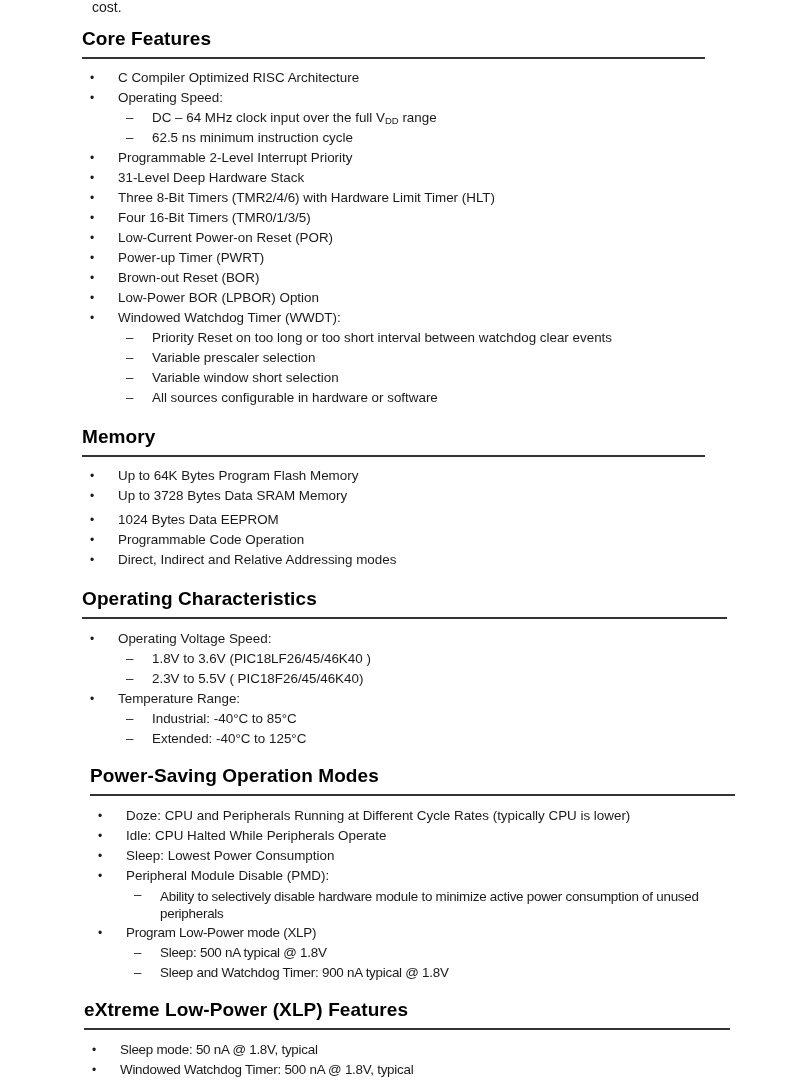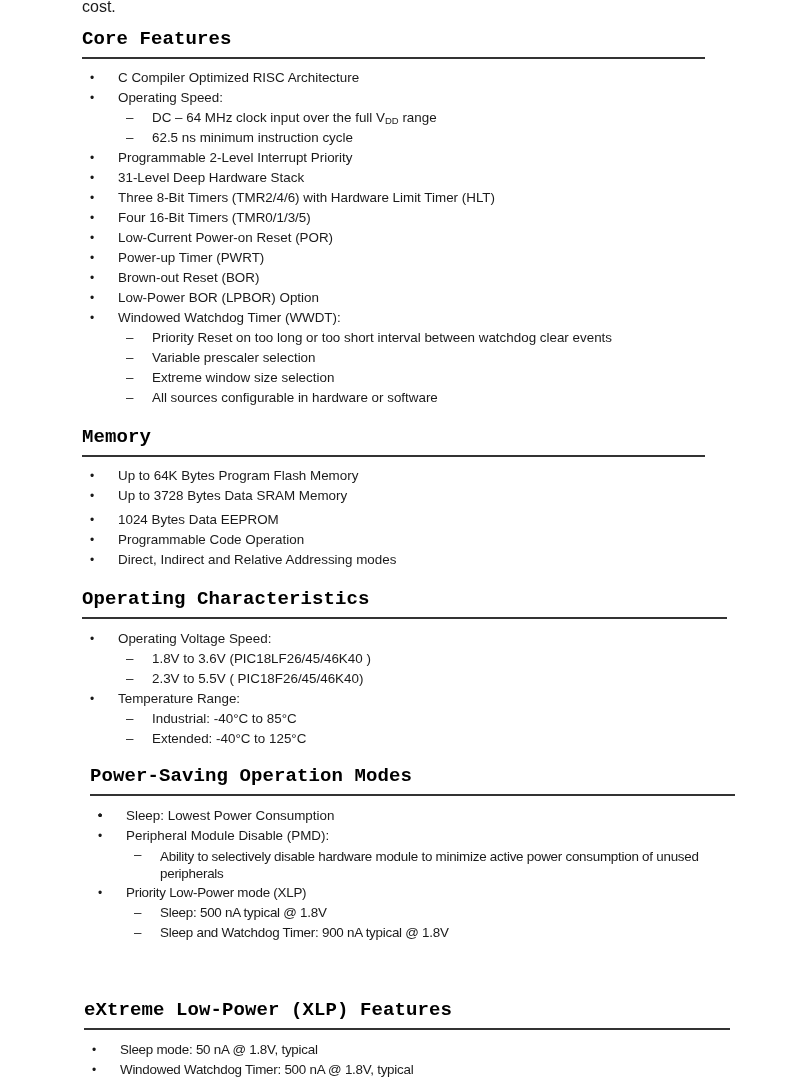--- a/index.html
+++ b/index.html
@@ -17,37 +17,36 @@
   }
   .page {
     position: absolute;
     left: 0;
     top: 0;
     width: 790px;
     height: 1082px;
   }
   .carry {
     position: absolute;
-    left: 82px;
+    left: 92px;
     top: -1px;
-    font-size: 16px;
+    font-size: 14px;
     line-height: 16px;
   }
   .section {
     position: absolute;
     left: 82px;
   }
   .section h2 {
     margin: 0;
     font-size: 19px;
     font-weight: bold;
     color: #000;
     line-height: 22px;
     letter-spacing: 0.1px;
-    font-family: Liberation Mono, monospace;
   }
   .rule {
     height: 2px;
     background: #333;
     margin-top: 7px;
   }
   ul.items {
     list-style: none;
     margin: 0;
     padding: 0;
@@ -108,21 +107,21 @@
       <li class="item"><span class="bullet">•</span><span>31-Level Deep Hardware Stack</span></li>
       <li class="item"><span class="bullet">•</span><span>Three 8-Bit Timers (TMR2/4/6) with Hardware Limit Timer (HLT)</span></li>
       <li class="item"><span class="bullet">•</span><span>Four 16-Bit Timers (TMR0/1/3/5)</span></li>
       <li class="item"><span class="bullet">•</span><span>Low-Current Power-on Reset (POR)</span></li>
       <li class="item"><span class="bullet">•</span><span>Power-up Timer (PWRT)</span></li>
       <li class="item"><span class="bullet">•</span><span>Brown-out Reset (BOR)</span></li>
       <li class="item"><span class="bullet">•</span><span>Low-Power BOR (LPBOR) Option</span></li>
       <li class="item"><span class="bullet">•</span><span>Windowed Watchdog Timer (WWDT):</span></li>
       <li class="sub"><span class="dash">–</span><span>Priority Reset on too long or too short interval between watchdog clear events</span></li>
       <li class="sub"><span class="dash">–</span><span>Variable prescaler selection</span></li>
-      <li class="sub"><span class="dash">–</span><span>Extreme window size selection</span></li>
+      <li class="sub"><span class="dash">–</span><span>Variable window short selection</span></li>
       <li class="sub"><span class="dash">–</span><span>All sources configurable in hardware or software</span></li>
     </ul>
   </div>
 
   <div class="section" style="top:426px; width:623px;">
     <h2>Memory</h2>
     <div class="rule"></div>
     <ul class="items" style="margin-top:9px;">
       <li class="item"><span class="bullet">•</span><span>Up to 64K Bytes Program Flash Memory</span></li>
       <li class="item"><span class="bullet">•</span><span>Up to 3728 Bytes Data SRAM Memory</span></li>
@@ -142,26 +141,26 @@
       <li class="item"><span class="bullet">•</span><span>Temperature Range:</span></li>
       <li class="sub"><span class="dash">–</span><span>Industrial: -40°C to 85°C</span></li>
       <li class="sub"><span class="dash">–</span><span>Extended: -40°C to 125°C</span></li>
     </ul>
   </div>
 
   <div class="section" style="top:765px; width:645px;margin-left:8px;">
     <h2>Power-Saving Operation Modes</h2>
     <div class="rule"></div>
     <ul class="items" style="margin-top:10px;">
-      <li class="item"><span class="bullet">•</span></li>
-      <li class="item"><span class="bullet">•</span></li>
+      <li class="item"><span class="bullet">•</span><span>Doze: CPU and Peripherals Running at Different Cycle Rates (typically CPU is lower)</span></li>
+      <li class="item"><span class="bullet">•</span><span>Idle: CPU Halted While Peripherals Operate</span></li>
       <li class="item"><span class="bullet">•</span><span>Sleep: Lowest Power Consumption</span></li>
       <li class="item"><span class="bullet">•</span><span>Peripheral Module Disable (PMD):</span></li>
       <li class="sub wrap condensed" style="padding-right:10px;"><span class="dash">–</span><span>Ability to selectively disable hardware module to minimize active power consumption of unused peripherals</span></li>
-      <li class="item condensed"><span class="bullet">•</span><span>Priority Low-Power mode (XLP)</span></li>
+      <li class="item condensed"><span class="bullet">•</span><span>Program Low-Power mode (XLP)</span></li>
       <li class="sub condensed"><span class="dash">–</span><span>Sleep: 500 nA typical @ 1.8V</span></li>
       <li class="sub condensed"><span class="dash">–</span><span>Sleep and Watchdog Timer: 900 nA typical @ 1.8V</span></li>
     </ul>
   </div>
 
   <div class="section" style="top:999px; left:84px; width:646px;">
     <h2>eXtreme Low-Power (XLP) Features</h2>
     <div class="rule"></div>
     <ul class="items condensed" style="margin-top:10px;">
       <li class="item"><span class="bullet">•</span><span>Sleep mode: 50 nA @ 1.8V, typical</span></li>

